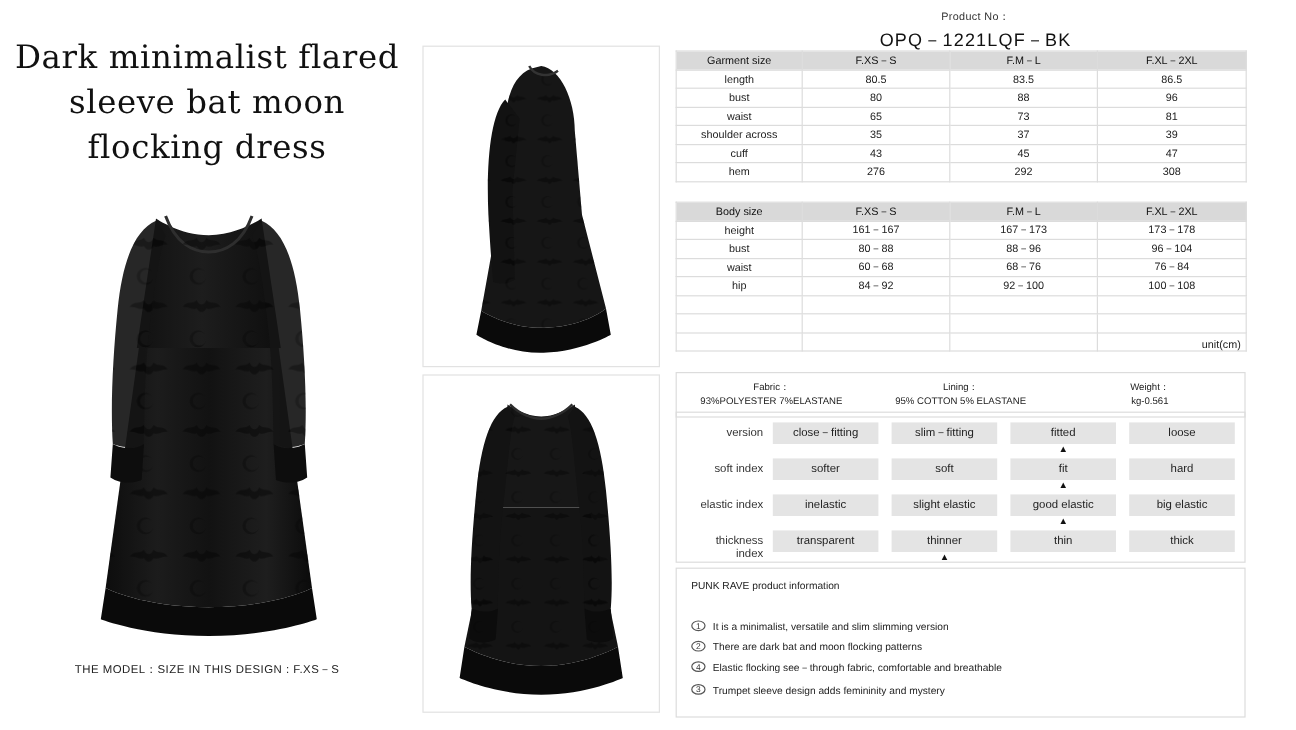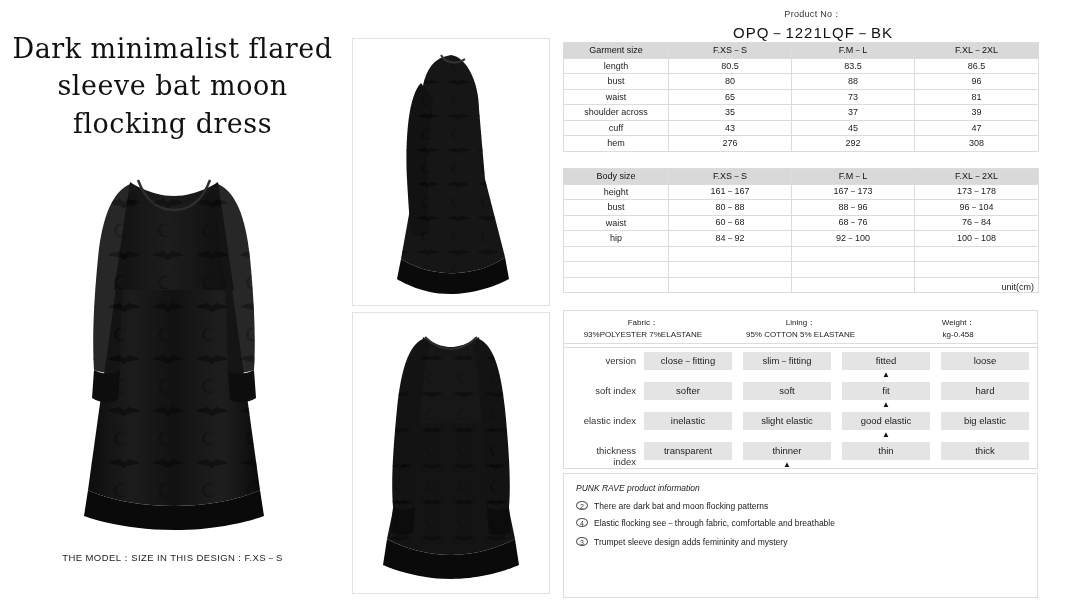--- a/index.html
+++ b/index.html
@@ -192,21 +192,21 @@
   #info-box {
     position: absolute;
     left: 5px; top: 473px;
     width: 475px; height: 125px;
     border: 1px solid #dcdcdc;
     box-sizing: border-box;
     padding: 9px 12px;
     font-size: 8.5px;
     color: #222;
   }
-  #info-title { font-size: 8.5px; margin-bottom: 8px; color: #222; font-style: italic; }
+  #info-title { font-size: 8.5px; margin-bottom: 24px; color: #222; }
   .info-item {
     display: flex;
     align-items: flex-start;
     margin-bottom: 7px;
     font-size: 8.5px;
   }
   .info-num {
     width: 12px;
     height: 9px;
     flex: 0 0 12px;
@@ -445,21 +445,21 @@
     <div class="fabric-cell">
       <span class="k">Fabric：</span>
       <span>93%POLYESTER 7%ELASTANE</span>
     </div>
     <div class="fabric-cell">
       <span class="k">Lining：</span>
       <span>95% COTTON 5% ELASTANE</span>
     </div>
     <div class="fabric-cell">
       <span class="k">Weight：</span>
-      <span>kg-0.458</span>
+      <span>kg-0.561</span>
     </div>
   </div>
 
   <div id="attr-box">
 
     <div class="attr-row">
       <div class="attr-label">version</div>
       <div class="attr-opts">
         <div class="attr-opt-wrap">
           <div class="attr-opt">close－fitting</div>
@@ -532,20 +532,24 @@
           <div class="attr-opt">thick</div>
         </div>
       </div>
     </div>
 
   </div>
 
   <div id="info-box">
     <div id="info-title">PUNK RAVE product information</div>
     <div class="info-item">
+      <span class="info-num">1</span>
+      <span>It is a minimalist, versatile and slim slimming version</span>
+    </div>
+    <div class="info-item">
       <span class="info-num">2</span>
       <span>There are dark bat and moon flocking patterns</span>
     </div>
     <div class="info-item">
       <span class="info-num">4</span>
       <span>Elastic flocking see－through fabric, comfortable and breathable</span>
     </div>
     <div class="info-item">
       <span class="info-num">3</span>
       <span>Trumpet sleeve design adds femininity and mystery</span>

